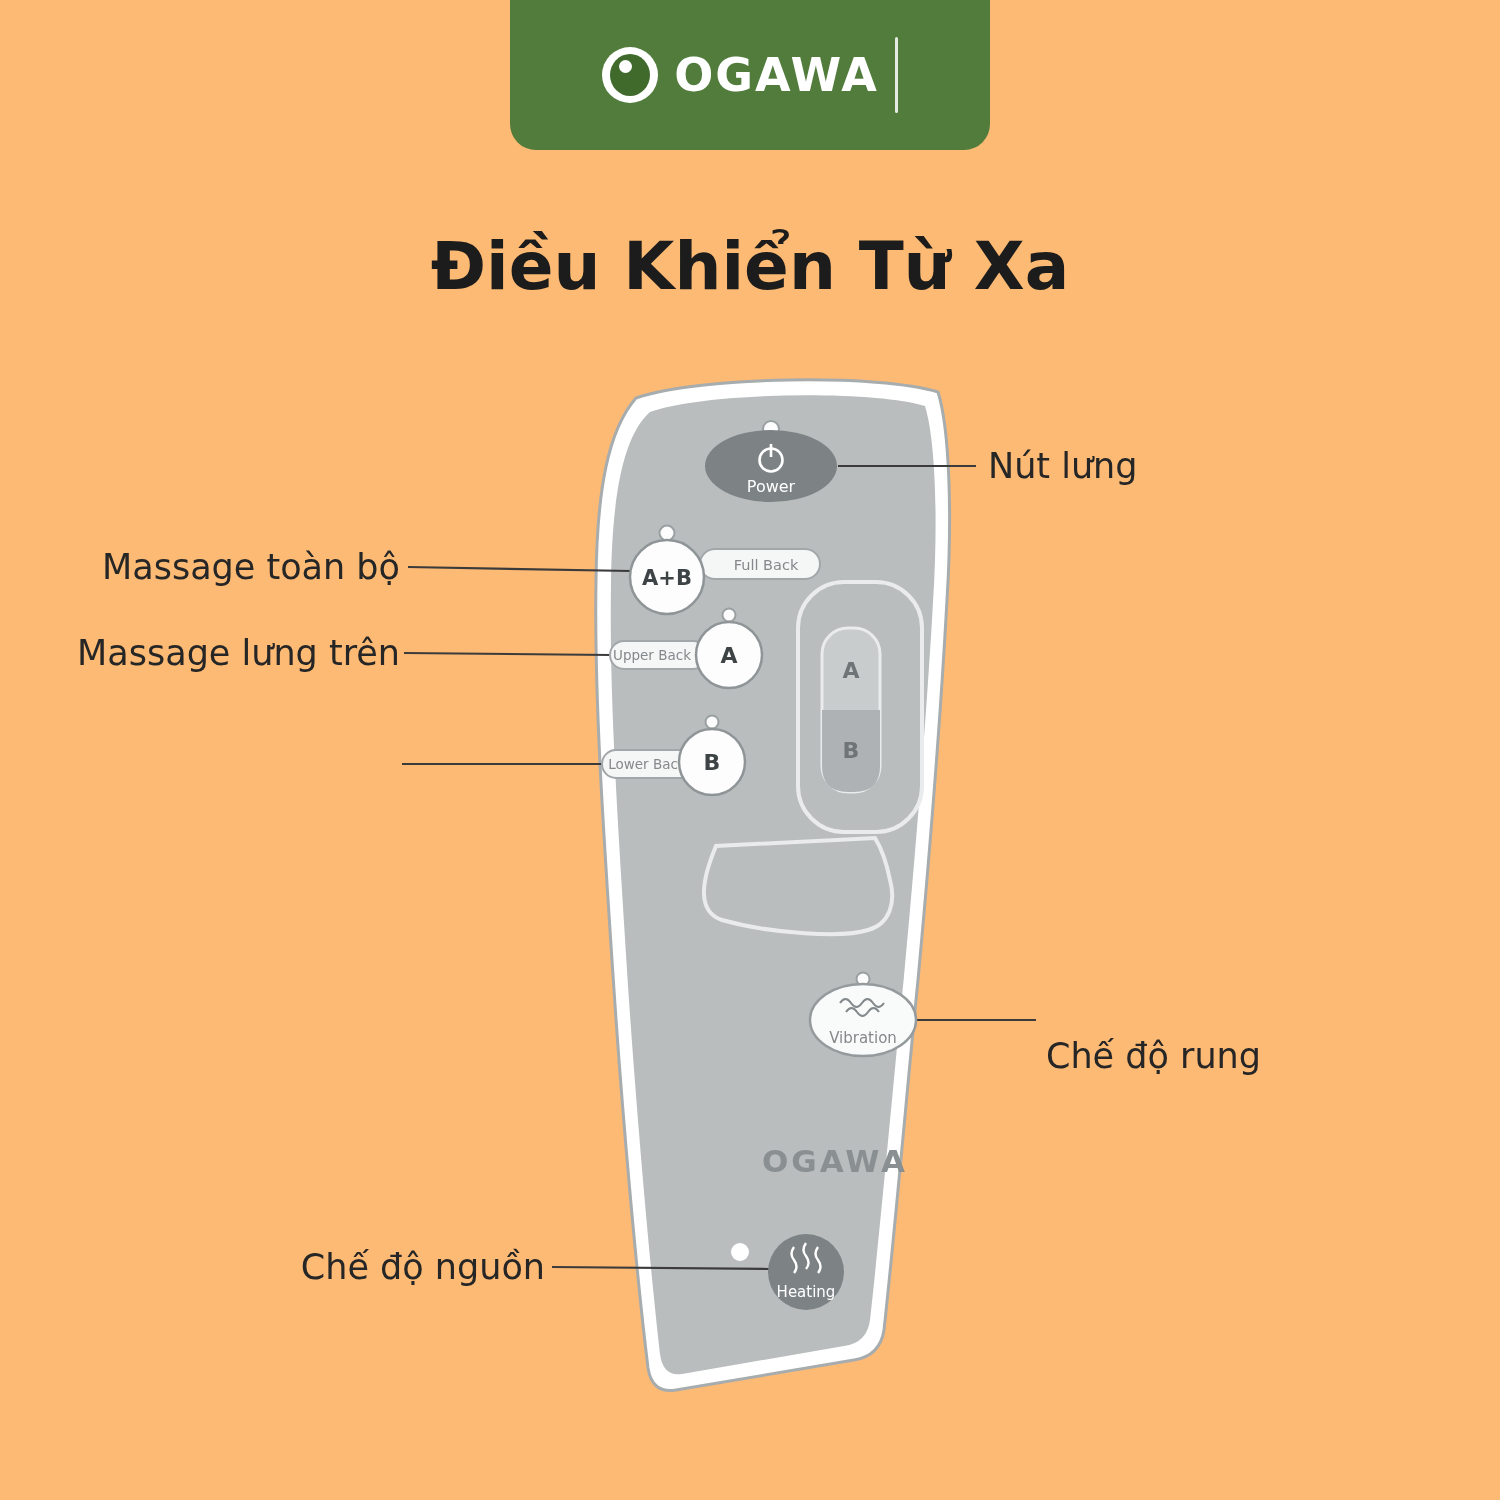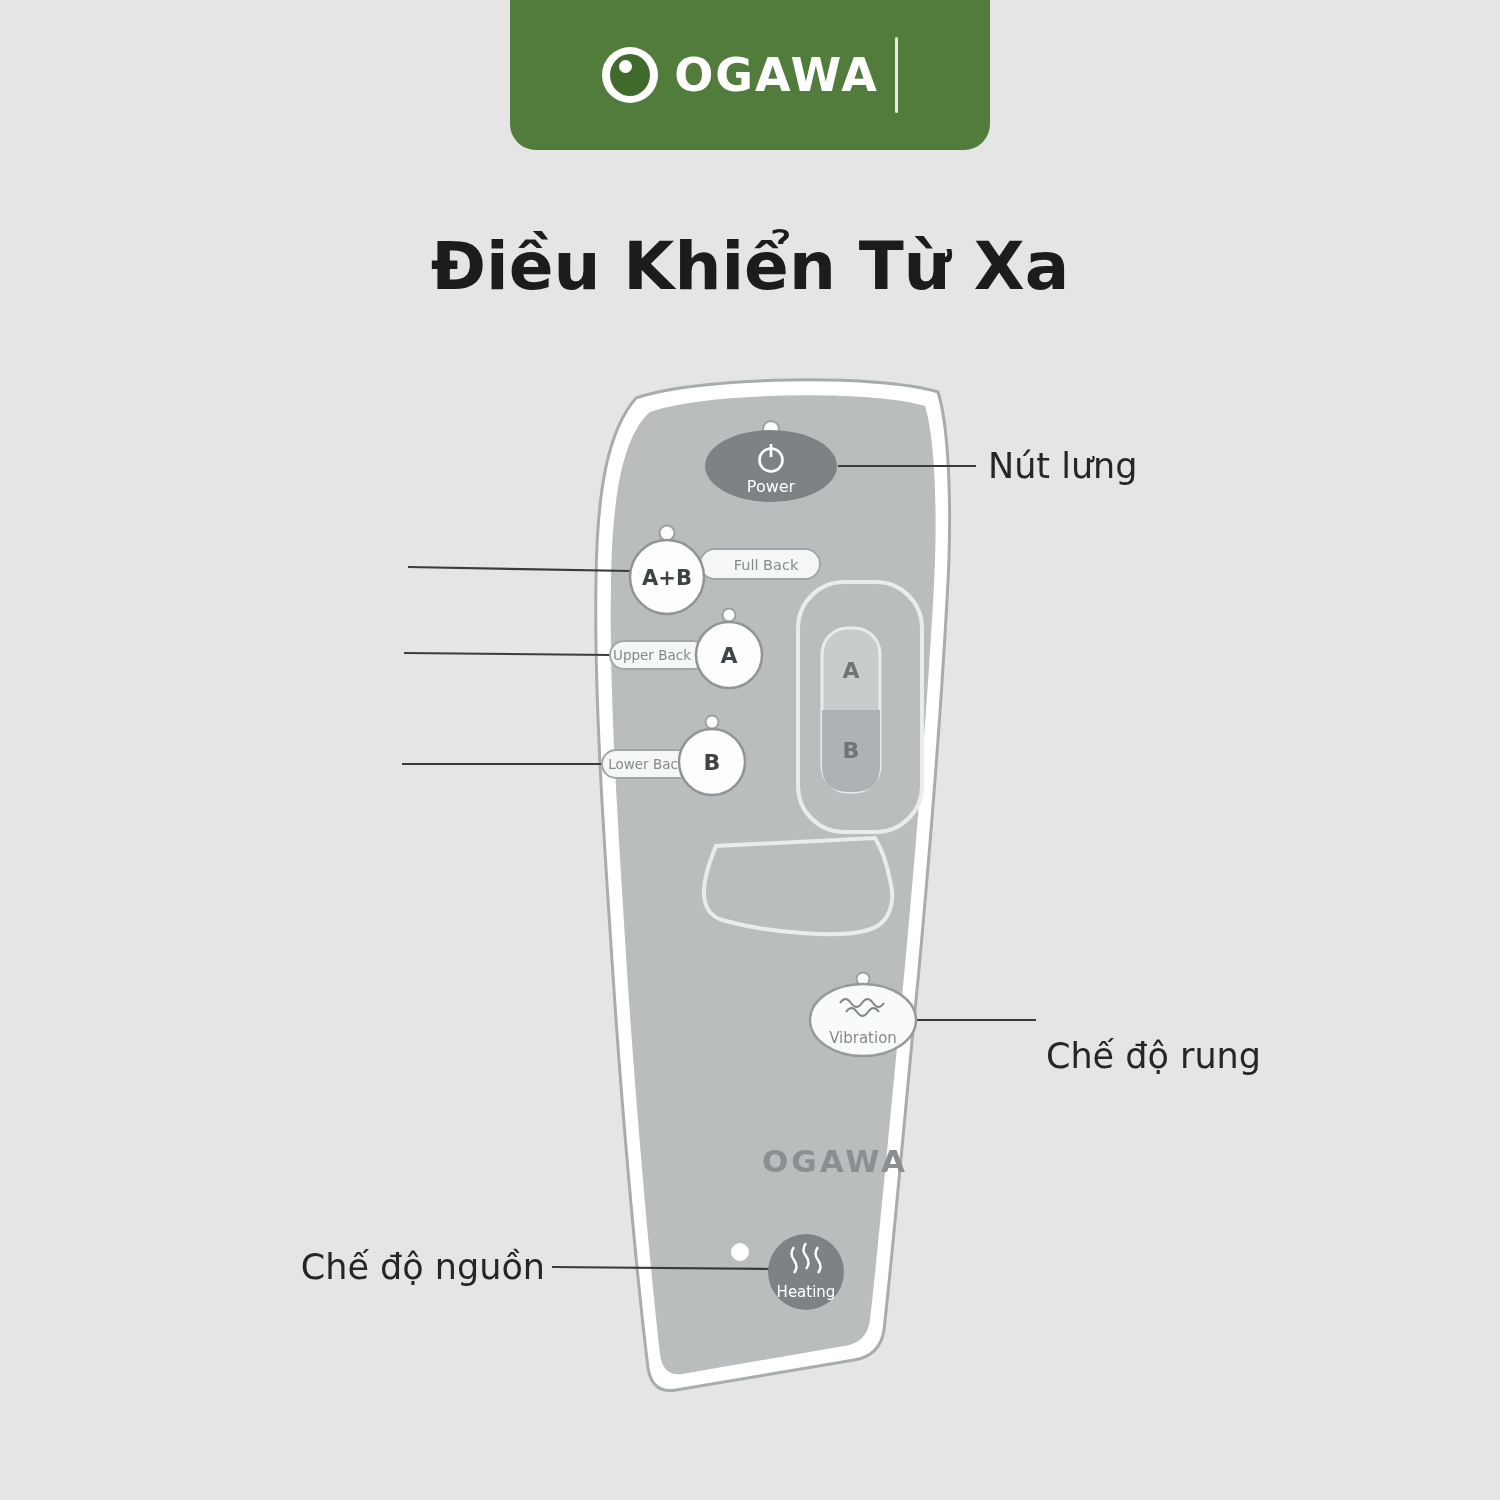--- a/index.html
+++ b/index.html
@@ -1,18 +1,18 @@
 <!DOCTYPE html>
 <html><head>
 <meta charset="utf-8">
 <style>
   * { margin:0; padding:0; box-sizing:border-box; }
   html,body { background:#ffffff; }
   .canvas {
-    position:relative; width:1500px; height:1500px; background:#e5e5e5;
+    position:relative; width:1500px; height:1500px; background:#fdba74;
     font-family:"DejaVu Sans","Liberation Sans",sans-serif; overflow:hidden;
   }
 
   
   .banner {
     position:absolute; left:510px; top:0; width:480px; height:150px;
     background:#527c3c; border-radius:0 0 26px 26px;
     display:flex; align-items:center; justify-content:center; gap:16px; color:#ffffff;
   }
   .logo { position:relative; width:56px; height:56px; border-radius:50%; background:#ffffff; flex:0 0 auto; }
@@ -143,16 +143,18 @@
       <g stroke="#ffffff" stroke-width="2.4" fill="none">
         <path d="M 794 1247 q -5 7 0 13 q 5 7 0 13"></path>
         <path d="M 806 1243 q -5 7 0 13 q 5 7 0 13"></path>
         <path d="M 818 1247 q -5 7 0 13 q 5 7 0 13"></path>
       </g>
       <text x="806" y="1297" text-anchor="middle" font-size="15" class="white-label">Heating</text>
     </g>
   </svg>
 
   <div class="annotation" style="left:988px; top:466px">Nút lưng</div>
+  <div class="annotation" style="right:1100px; top:567px">Massage toàn bộ</div>
+  <div class="annotation" style="right:1100px; top:653px">Massage lưng trên</div>
   <div class="annotation" style="left:1046px; top:1056px">Chế độ rung</div>
   <div class="annotation" style="right:955px; top:1267px">Chế độ nguồn</div>
 
 </div>
 
 </body></html>

